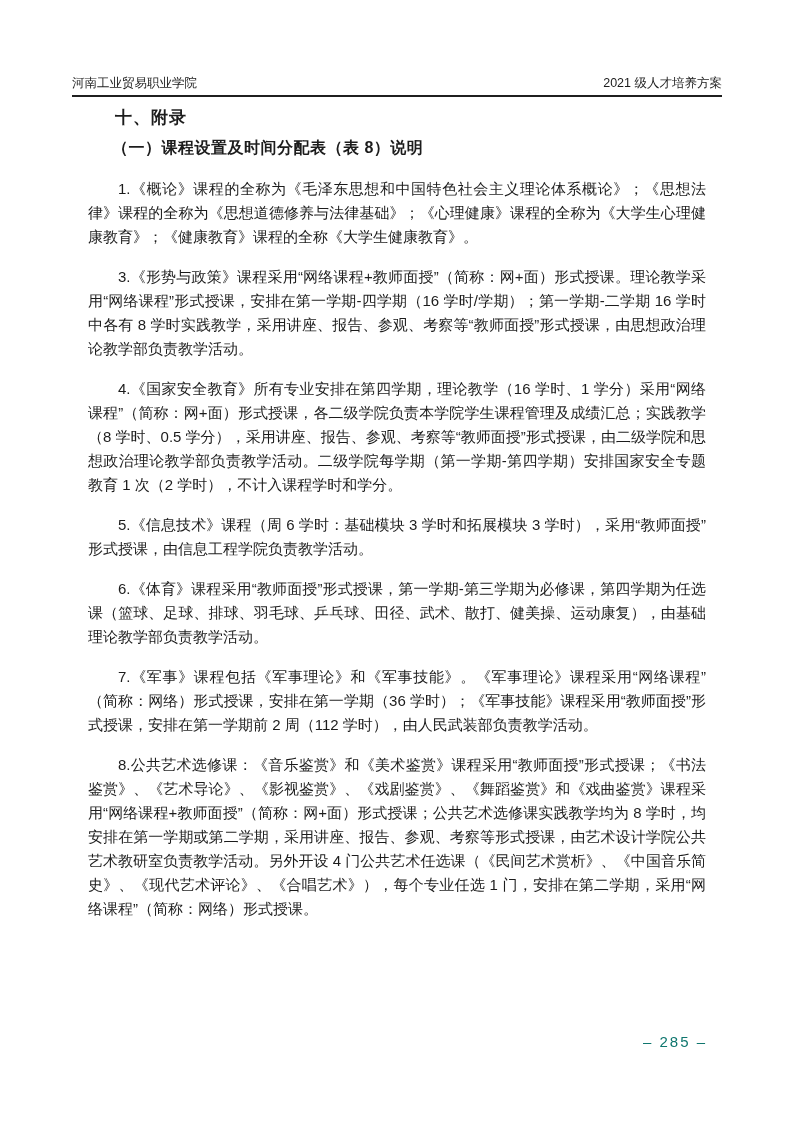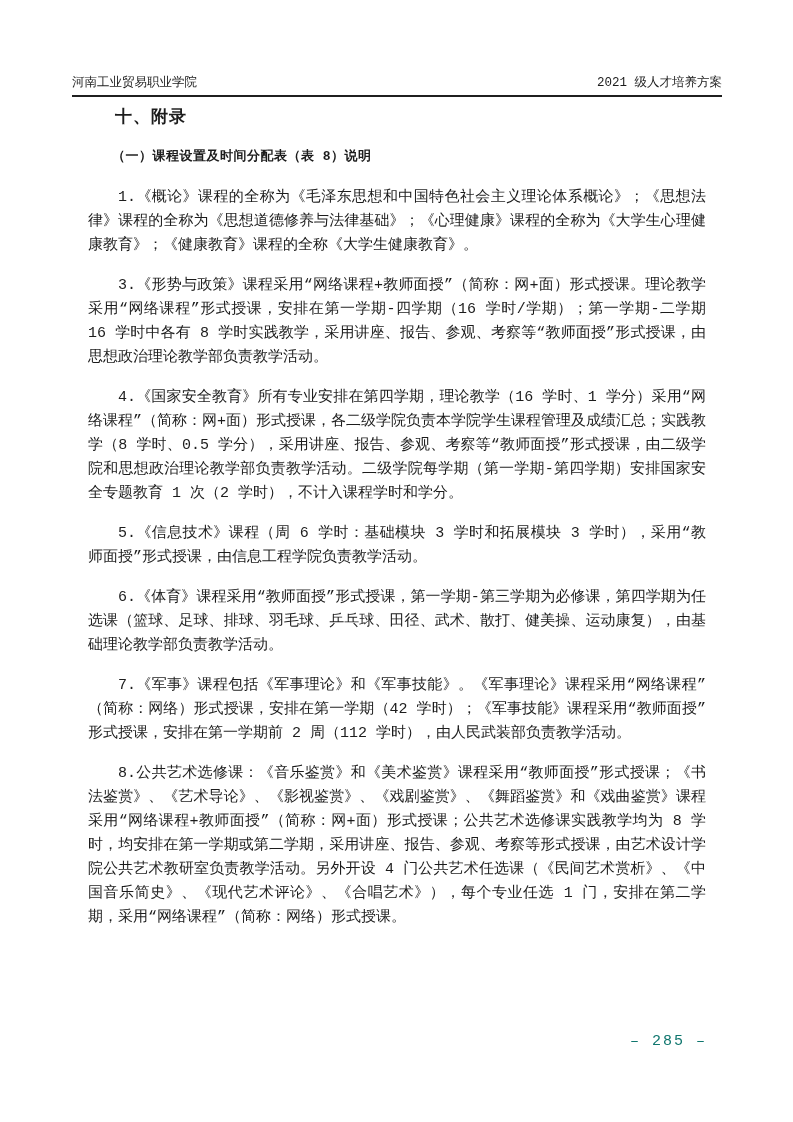--- a/index.html
+++ b/index.html
@@ -5,21 +5,21 @@
   html, body {
     margin: 0;
     padding: 0;
     background: #ffffff;
   }
   .page {
     position: relative;
     width: 793px;
     height: 1122px;
     background: #ffffff;
-    font-family: Liberation Mono, monospace;
+    font-family: Liberation Sans, sans-serif;
     color: #1c1c1c;
     overflow: hidden;
   }
   .page-header {
     position: absolute;
     top: 76px;
     left: 72px;
     width: 650px;
     display: flex;
     justify-content: space-between;
@@ -37,23 +37,23 @@
   }
   .section-title {
     margin: 4px 0 4px 0;
     padding-left: 43px;
     font-size: 17px;
     font-weight: bold;
     line-height: 25px;
     letter-spacing: 1px;
   }
   .subsection-title {
-    margin: 13px 0 0 0;
+    margin: 4px 0 0 0;
     padding-left: 40px;
-    font-size: 13px;
+    font-size: 16px;
     font-weight: bold;
     line-height: 27px;
     letter-spacing: 0.5px;
   }
   .paragraphs {
     margin-top: 6px;
   }
   .paragraphs p {
     margin: 16px;
     font-size: 15px;
@@ -82,21 +82,21 @@
 
   <div class="doc-content">
     <div class="section-title">十、附录</div>
     <div class="subsection-title">（一）课程设置及时间分配表（表 8）说明</div>
     <div class="paragraphs">
       <p>1.《概论》课程的全称为《毛泽东思想和中国特色社会主义理论体系概论》；《思想法律》课程的全称为《思想道德修养与法律基础》；《心理健康》课程的全称为《大学生心理健康教育》；《健康教育》课程的全称《大学生健康教育》。</p>
       <p>3.《形势与政策》课程采用“网络课程+教师面授”（简称：网+面）形式授课。理论教学采用“网络课程”形式授课，安排在第一学期-四学期（16 学时/学期）；第一学期-二学期 16 学时中各有 8 学时实践教学，采用讲座、报告、参观、考察等“教师面授”形式授课，由思想政治理论教学部负责教学活动。</p>
       <p>4.《国家安全教育》所有专业安排在第四学期，理论教学（16 学时、1 学分）采用“网络课程”（简称：网+面）形式授课，各二级学院负责本学院学生课程管理及成绩汇总；实践教学（8 学时、0.5 学分），采用讲座、报告、参观、考察等“教师面授”形式授课，由二级学院和思想政治理论教学部负责教学活动。二级学院每学期（第一学期-第四学期）安排国家安全专题教育 1 次（2 学时），不计入课程学时和学分。</p>
       <p>5.《信息技术》课程（周 6 学时：基础模块 3 学时和拓展模块 3 学时），采用“教师面授”形式授课，由信息工程学院负责教学活动。</p>
       <p>6.《体育》课程采用“教师面授”形式授课，第一学期-第三学期为必修课，第四学期为任选课（篮球、足球、排球、羽毛球、乒乓球、田径、武术、散打、健美操、运动康复），由基础理论教学部负责教学活动。</p>
-      <p>7.《军事》课程包括《军事理论》和《军事技能》。《军事理论》课程采用“网络课程”（简称：网络）形式授课，安排在第一学期（42 学时）；《军事技能》课程采用“教师面授”形式授课，安排在第一学期前 2 周（112 学时），由人民武装部负责教学活动。</p>
+      <p>7.《军事》课程包括《军事理论》和《军事技能》。《军事理论》课程采用“网络课程”（简称：网络）形式授课，安排在第一学期（36 学时）；《军事技能》课程采用“教师面授”形式授课，安排在第一学期前 2 周（112 学时），由人民武装部负责教学活动。</p>
       <p>8.公共艺术选修课：《音乐鉴赏》和《美术鉴赏》课程采用“教师面授”形式授课；《书法鉴赏》、《艺术导论》、《影视鉴赏》、《戏剧鉴赏》、《舞蹈鉴赏》和《戏曲鉴赏》课程采用“网络课程+教师面授”（简称：网+面）形式授课；公共艺术选修课实践教学均为 8 学时，均安排在第一学期或第二学期，采用讲座、报告、参观、考察等形式授课，由艺术设计学院公共艺术教研室负责教学活动。另外开设 4 门公共艺术任选课（《民间艺术赏析》、《中国音乐简史》、《现代艺术评论》、《合唱艺术》），每个专业任选 1 门，安排在第二学期，采用“网络课程”（简称：网络）形式授课。</p>
     </div>
   </div>
 
   <div class="page-footer">
     <span>– 285 –</span>
   </div>
 
 </div>
 

